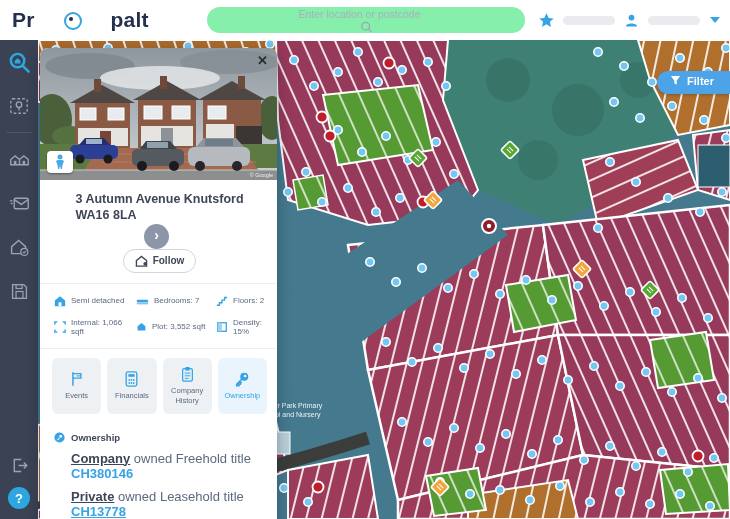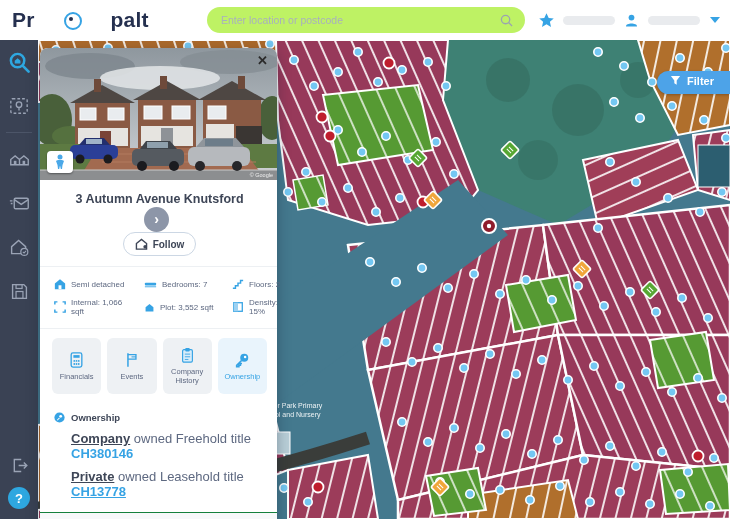--- a/index.html
+++ b/index.html
@@ -4,22 +4,22 @@
 <style>
   html,body{margin:0;padding:0;background:#fff;font-family:"Liberation Sans",sans-serif;}
   #app{position:relative;width:730px;height:519px;overflow:hidden;background:#44798e;}
 
   
   .header{position:absolute;left:0;top:0;width:730px;height:40px;background:#fff;z-index:30;
           display:flex;align-items:center;}
   .logo{display:flex;align-items:center;margin-left:12px;font-size:21px;font-weight:700;color:#25304f;letter-spacing:.2px;gap:28px;}
   .logo .o-icon{display:inline-block;width:14px;height:14px;border:2.5px solid #36a3e4;border-radius:50%;margin:2px 1px 0 1px;position:relative;}
   .logo .o-icon::after{content:"";position:absolute;left:3px;top:3px;width:4px;height:4px;border-radius:50%;background:#25304f;}
-  .searchbar{position:absolute;left:207px;top:7px;width:318px;height:26px;background:#bef264;border-radius:14px;
-             display:flex;align-items:center;padding:0 12px;box-sizing:border-box;}
+  .searchbar{position:absolute;left:207px;top:7px;width:318px;height:26px;background:#86efac;border-radius:14px;
+             display:flex;align-items:center;padding:0 12px;box-sizing:border-box;flex-direction:column;}
   .searchbar input{flex:1;border:none;background:transparent;outline:none;font-size:10.5px;color:#5d6880;font-family:"Liberation Sans",sans-serif;}
   .searchbar input::placeholder{color:#a8b0bd;}
   .hdr-right{position:absolute;right:10px;top:0;height:40px;display:flex;align-items:center;gap:8px;}
   .pill-skel{width:52px;height:9px;border-radius:5px;background:#e9ebee;}
   .chev-down{width:0;height:0;border-left:5px solid transparent;border-right:5px solid transparent;border-top:6px solid #36a3e4;margin-left:2px;}
 
   
   .sidebar{position:absolute;left:0;top:40px;width:38px;height:479px;background:#3a4254;z-index:20;
            display:flex;flex-direction:column;align-items:center;}
   .sb-item{width:38px;height:44px;display:flex;align-items:center;justify-content:center;cursor:pointer;}
@@ -42,21 +42,21 @@
   .pegman-badge{position:absolute;left:7px;bottom:7px;width:26px;height:22px;background:#fff;border-radius:4px;
                 display:flex;align-items:center;justify-content:center;box-shadow:0 1px 2px rgba(0,0,0,.4);cursor:pointer;}
   .photo-credit{position:absolute;right:4px;bottom:2px;font-size:5.5px;color:#eee;}
   .title-row{display:flex;align-items:center;padding:11px 12px 10px 14px;flex-direction:column;}
   .title{flex:1;font-size:12.5px;font-weight:700;color:#3e4657;line-height:1.3;}
   .next-btn{width:25px;height:25px;border-radius:50%;background:#8d96a8;color:#fff;border:none;font-size:14px;font-weight:700;
             display:flex;align-items:center;justify-content:center;cursor:pointer;margin-right:7px;padding:0 0 2px 1px;}
   .follow-btn{display:flex;align-items:center;gap:5px;background:#fff;border:1px solid #ccd7e4;border-radius:14px;
               padding:5px 11px;font-size:10px;font-weight:700;color:#3e4657;cursor:pointer;font-family:"Liberation Sans",sans-serif;}
   .card-div{height:1px;background:#edf0f3;margin:0 0;}
-  .facts{display:grid;grid-template-columns:82px 80px 61px;row-gap:11px;padding:11px 6px 12px 14px;gap:8px;}
+  .facts{display:grid;grid-template-columns:82px 80px 61px;row-gap:11px;padding:11px 6px 12px 14px;}
   .fact{display:flex;align-items:center;gap:5px;font-size:8px;color:#5d6880;}
   .fact svg{flex:none;}
   .tabs{display:flex;gap:6px;padding:9px 10px 9px 12px;}
   .tab{width:50px;height:56px;background:#eef1f4;border-radius:6px;display:flex;flex-direction:column;
        align-items:center;justify-content:center;gap:4px;cursor:pointer;font-size:7.5px;color:#5d6880;text-align:center;line-height:1.25;}
   .tab.active{background:#e9f4fc;color:#36a3e4;}
   .ownership{padding:9px 14px 13px 14px;}
   .own-head{display:flex;align-items:center;gap:6px;font-size:9.5px;font-weight:700;color:#3e4657;}
   .own-row{margin:8px 0 0 17px;font-size:13px;color:#5d6880;}
   .own-row .owner{font-weight:700;color:#3e4657;text-decoration:underline;}
@@ -471,20 +471,21 @@
           <circle cx="6" cy="3" r="2.5" fill="#4aa8e8"></circle>
           <path d="M2,7 C2,5.5 10,5.5 10,7 L8.5,11 L8,15 L6.8,15 L6,11.5 L5.2,15 L4,15 L3.5,11 Z" fill="#4aa8e8"></path>
         </svg>
       </div>
       <span class="photo-credit">© Google</span>
     </div>
 
     <div class="title-row">
       <div class="title">
         <div>3 Autumn Avenue Knutsford</div>
+        <div>WA16 8LA</div>
       </div>
       <button class="next-btn">
           <span>›</span>
         </button>
       <button class="follow-btn">
         <svg width="13" height="12" viewBox="0 0 14 13">
           <path d="M1.5,6 L7,1.5 L12.5,6 L12.5,12 L1.5,12 Z" fill="none" stroke="#3e4657" stroke-width="1.5"></path>
           <circle cx="11" cy="9.5" r="2" fill="#3e4657"></circle>
         </svg>
         <span>Follow</span>
@@ -531,42 +532,42 @@
           <rect x="2" y="2" width="10" height="10" fill="none" stroke="#36a3e4" stroke-width="1.5"></rect>
           <rect x="2" y="2" width="5" height="10" fill="#9ed2f2"></rect>
         </svg>
         <span>Density: 15%</span>
       </div>
     </div>
 
     <div class="card-div"></div>
 
     <div class="tabs">
+      <div class="tab">
+        <svg width="15" height="16" viewBox="0 0 16 18">
+          <line x1="4" y1="1.5" x2="4" y2="16.5" stroke="#36a3e4" stroke-width="1.7"></line>
+          <path d="M4,3 L13,3 L13,8 L4,8" fill="none" stroke="#36a3e4" stroke-width="1.5"></path>
+          <line x1="8" y1="5.5" x2="13" y2="5.5" stroke="#36a3e4" stroke-width="1.2"></line>
+        </svg>
+        <span>Events</span>
+      </div>
       <div class="tab">
         <svg width="15" height="16" viewBox="0 0 16 18">
           <rect x="2" y="1" width="12" height="16" rx="2" fill="none" stroke="#36a3e4" stroke-width="1.5"></rect>
           <rect x="4.5" y="3.5" width="7" height="3" fill="#36a3e4"></rect>
           <circle cx="5.5" cy="10" r="1" fill="#36a3e4"></circle>
             <circle cx="8" cy="10" r="1" fill="#36a3e4"></circle>
             <circle cx="10.5" cy="10" r="1" fill="#36a3e4"></circle>
           <circle cx="5.5" cy="13.5" r="1" fill="#36a3e4"></circle>
             <circle cx="8" cy="13.5" r="1" fill="#36a3e4"></circle>
             <circle cx="10.5" cy="13.5" r="1" fill="#36a3e4"></circle>
         </svg>
         <span>Financials</span>
       </div>
       <div class="tab">
-        <svg width="15" height="16" viewBox="0 0 16 18">
-          <line x1="4" y1="1.5" x2="4" y2="16.5" stroke="#36a3e4" stroke-width="1.7"></line>
-          <path d="M4,3 L13,3 L13,8 L4,8" fill="none" stroke="#36a3e4" stroke-width="1.5"></path>
-          <line x1="8" y1="5.5" x2="13" y2="5.5" stroke="#36a3e4" stroke-width="1.2"></line>
-        </svg>
-        <span>Events</span>
-      </div>
-      <div class="tab">
         <svg width="13" height="16" viewBox="0 0 14 18">
           <rect x="1.5" y="3" width="11" height="14" rx="1.5" fill="#d9edfa" stroke="#36a3e4" stroke-width="1.3"></rect>
           <rect x="4.5" y="1" width="5" height="4" rx="1" fill="#36a3e4"></rect>
           <path d="M4,8 L10,8 M4,11 L10,11 M4,14 L8,14" stroke="#36a3e4" stroke-width="1"></path>
         </svg>
         <span>Company History</span>
       </div>
       <div class="tab active">
         <svg width="16" height="16" viewBox="0 0 18 18">
           <circle cx="11.5" cy="6.5" r="4.5" fill="#36a3e4"></circle>

